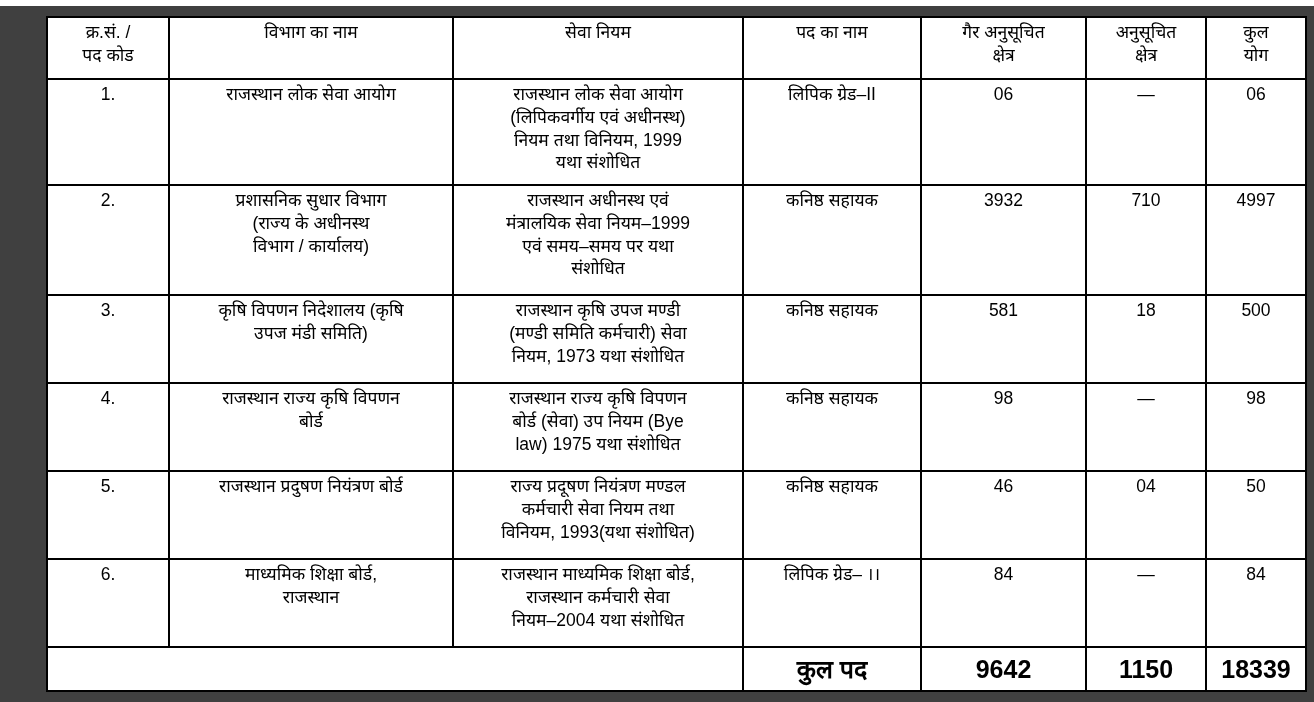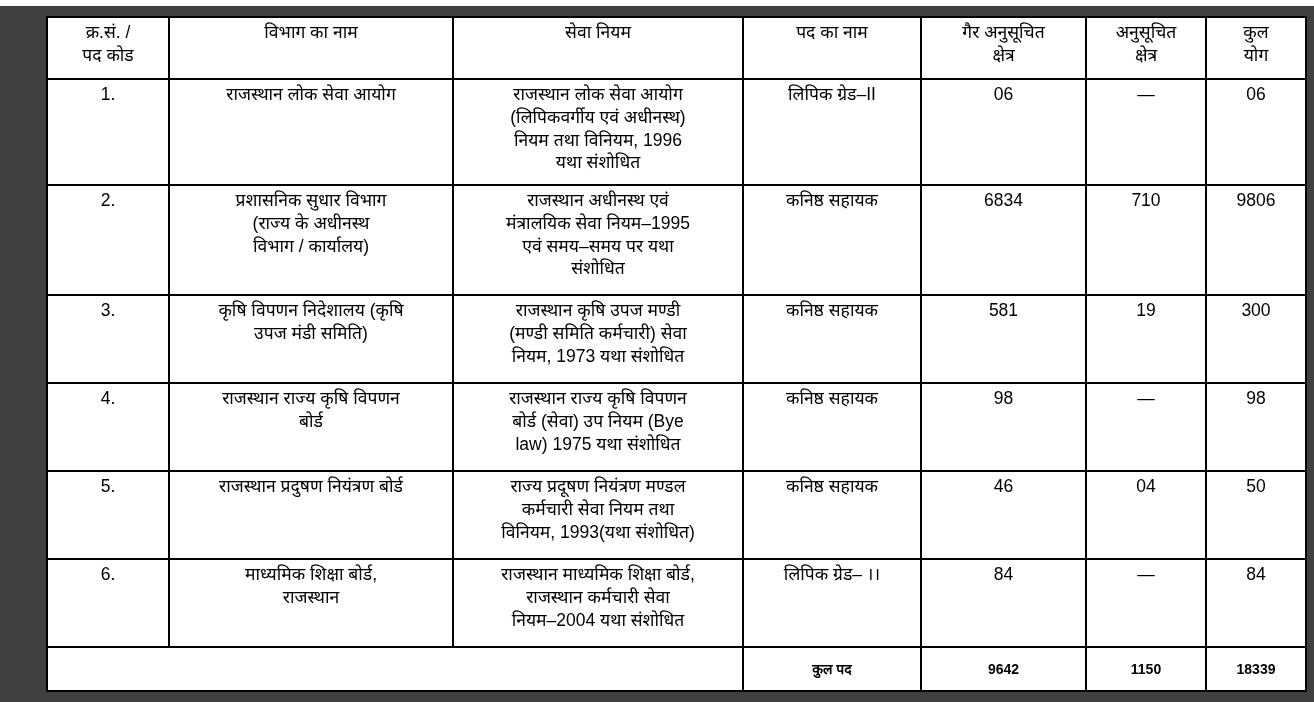--- a/index.html
+++ b/index.html
@@ -70,21 +70,21 @@
   tbody tr.row-4 td,
   tbody tr.row-5 td,
   tbody tr.row-6 td { height: 88px; }
   tbody tr.row-1 td { height: 106px; }
   tbody tr.row-2 td { height: 110px; }
 
   tr.total-row td {
     height: 42px;
     vertical-align: middle;
     font-weight: bold;
-    font-size: 14px;
+    font-size: 25px;
     padding-top: 0;
     padding-bottom: 0;
   }
   td.total-label {
     text-align: right;
     padding-right: 8px;
   }
   td.total-blank { border-right: none; }
   .dash { font-size: 18px; }
   .line { display: block; }
@@ -135,69 +135,69 @@
     <tbody>
 
       <tr class="data-row row-1">
         <td class="sno">1.</td>
         <td class="dept">
           <span class="line">राजस्थान लोक सेवा आयोग</span>
         </td>
         <td class="rules">
           <span class="line">राजस्थान लोक सेवा आयोग</span>
           <span class="line">(लिपिकवर्गीय एवं अधीनस्थ)</span>
-          <span class="line">नियम तथा विनियम, 1996</span>
+          <span class="line">नियम तथा विनियम, 1999</span>
           <span class="line">यथा संशोधित</span>
         </td>
         <td class="post">
           <span class="line">लिपिक ग्रेड–II</span>
         </td>
         <td class="num">06</td>
         <td class="num dash">—</td>
         <td class="num">06</td>
       </tr>
 
       <tr class="data-row row-2">
         <td class="sno">2.</td>
         <td class="dept">
           <span class="line">प्रशासनिक सुधार विभाग</span>
           <span class="line">(राज्य के अधीनस्थ</span>
           <span class="line">विभाग / कार्यालय)</span>
         </td>
         <td class="rules">
           <span class="line">राजस्थान अधीनस्थ एवं</span>
-          <span class="line">मंत्रालयिक सेवा नियम–1995</span>
+          <span class="line">मंत्रालयिक सेवा नियम–1999</span>
           <span class="line">एवं समय–समय पर यथा</span>
           <span class="line">संशोधित</span>
         </td>
         <td class="post">
           <span class="line">कनिष्ठ सहायक</span>
         </td>
-        <td class="num">6834</td>
+        <td class="num">3932</td>
         <td class="num">710</td>
-        <td class="num">9806</td>
+        <td class="num">4997</td>
       </tr>
 
       <tr class="data-row row-3">
         <td class="sno">3.</td>
         <td class="dept">
           <span class="line">कृषि विपणन निदेशालय (कृषि</span>
           <span class="line">उपज मंडी समिति)</span>
         </td>
         <td class="rules">
           <span class="line">राजस्थान कृषि उपज मण्डी</span>
           <span class="line">(मण्डी समिति कर्मचारी) सेवा</span>
           <span class="line">नियम, 1973 यथा संशोधित</span>
         </td>
         <td class="post">
           <span class="line">कनिष्ठ सहायक</span>
         </td>
         <td class="num">581</td>
-        <td class="num">19</td>
-        <td class="num">300</td>
+        <td class="num">18</td>
+        <td class="num">500</td>
       </tr>
 
       <tr class="data-row row-4">
         <td class="sno">4.</td>
         <td class="dept">
           <span class="line">राजस्थान राज्य कृषि विपणन</span>
           <span class="line">बोर्ड</span>
         </td>
         <td class="rules">
           <span class="line">राजस्थान राज्य कृषि विपणन</span>

